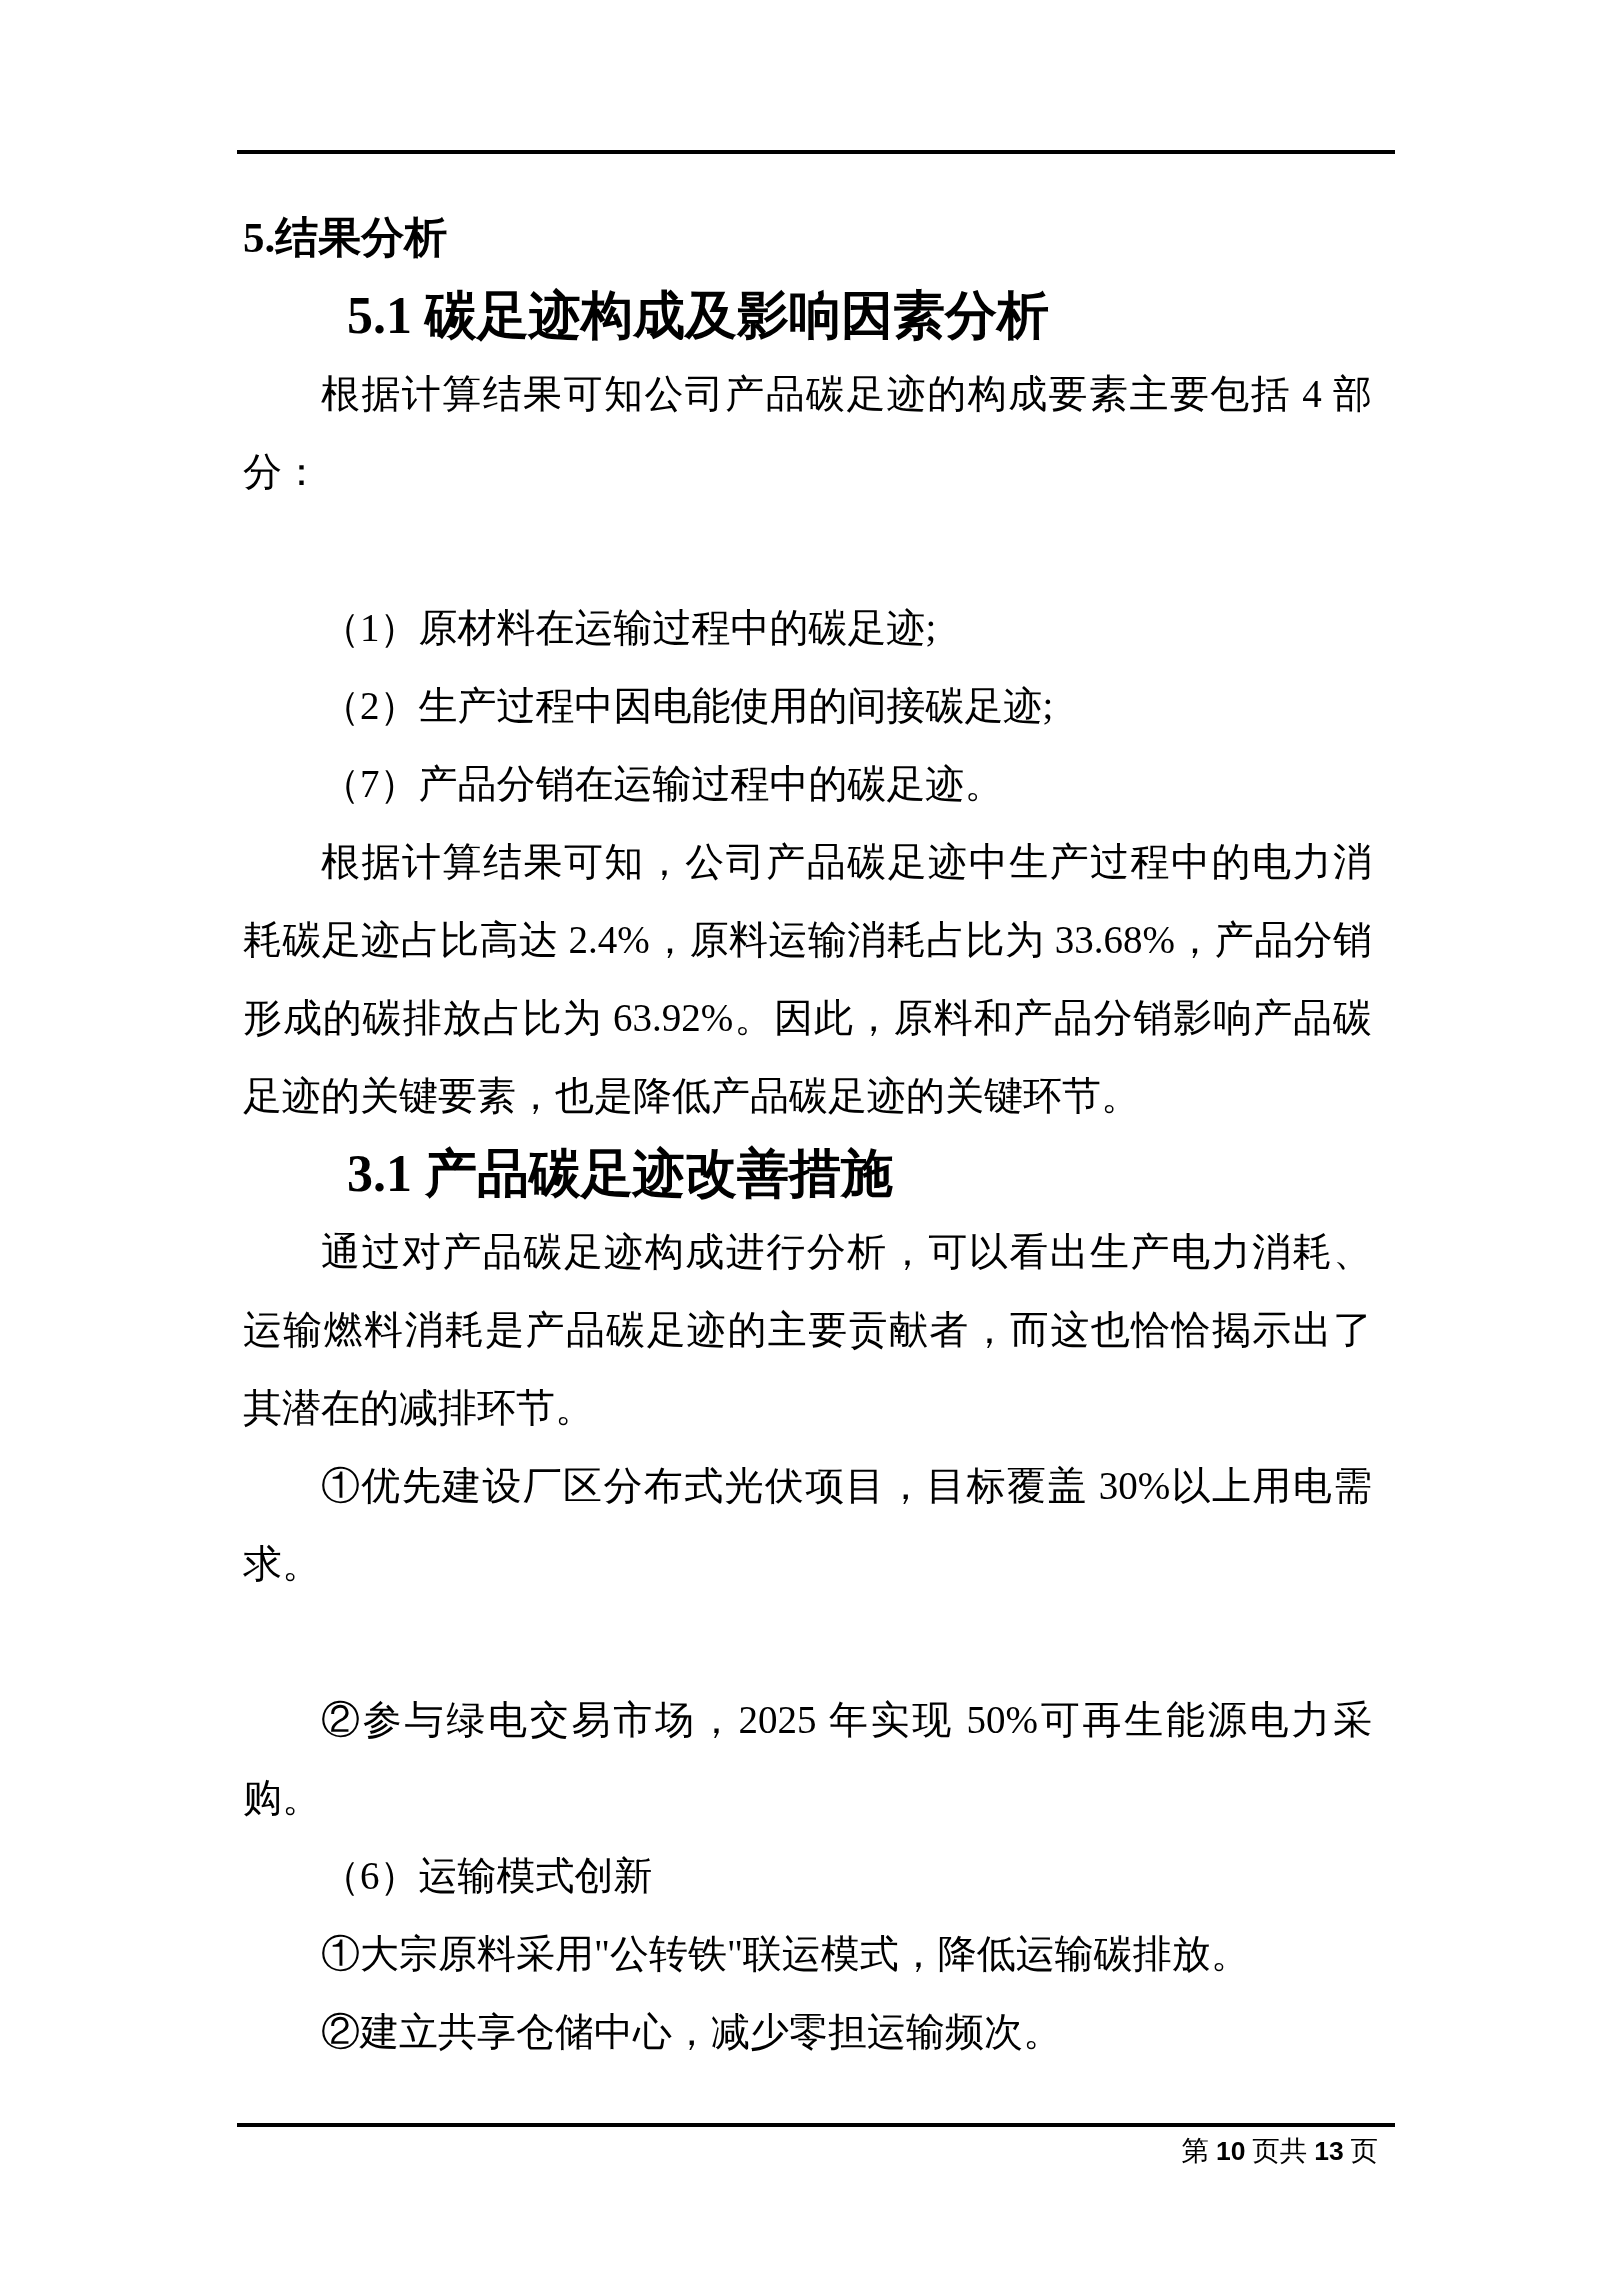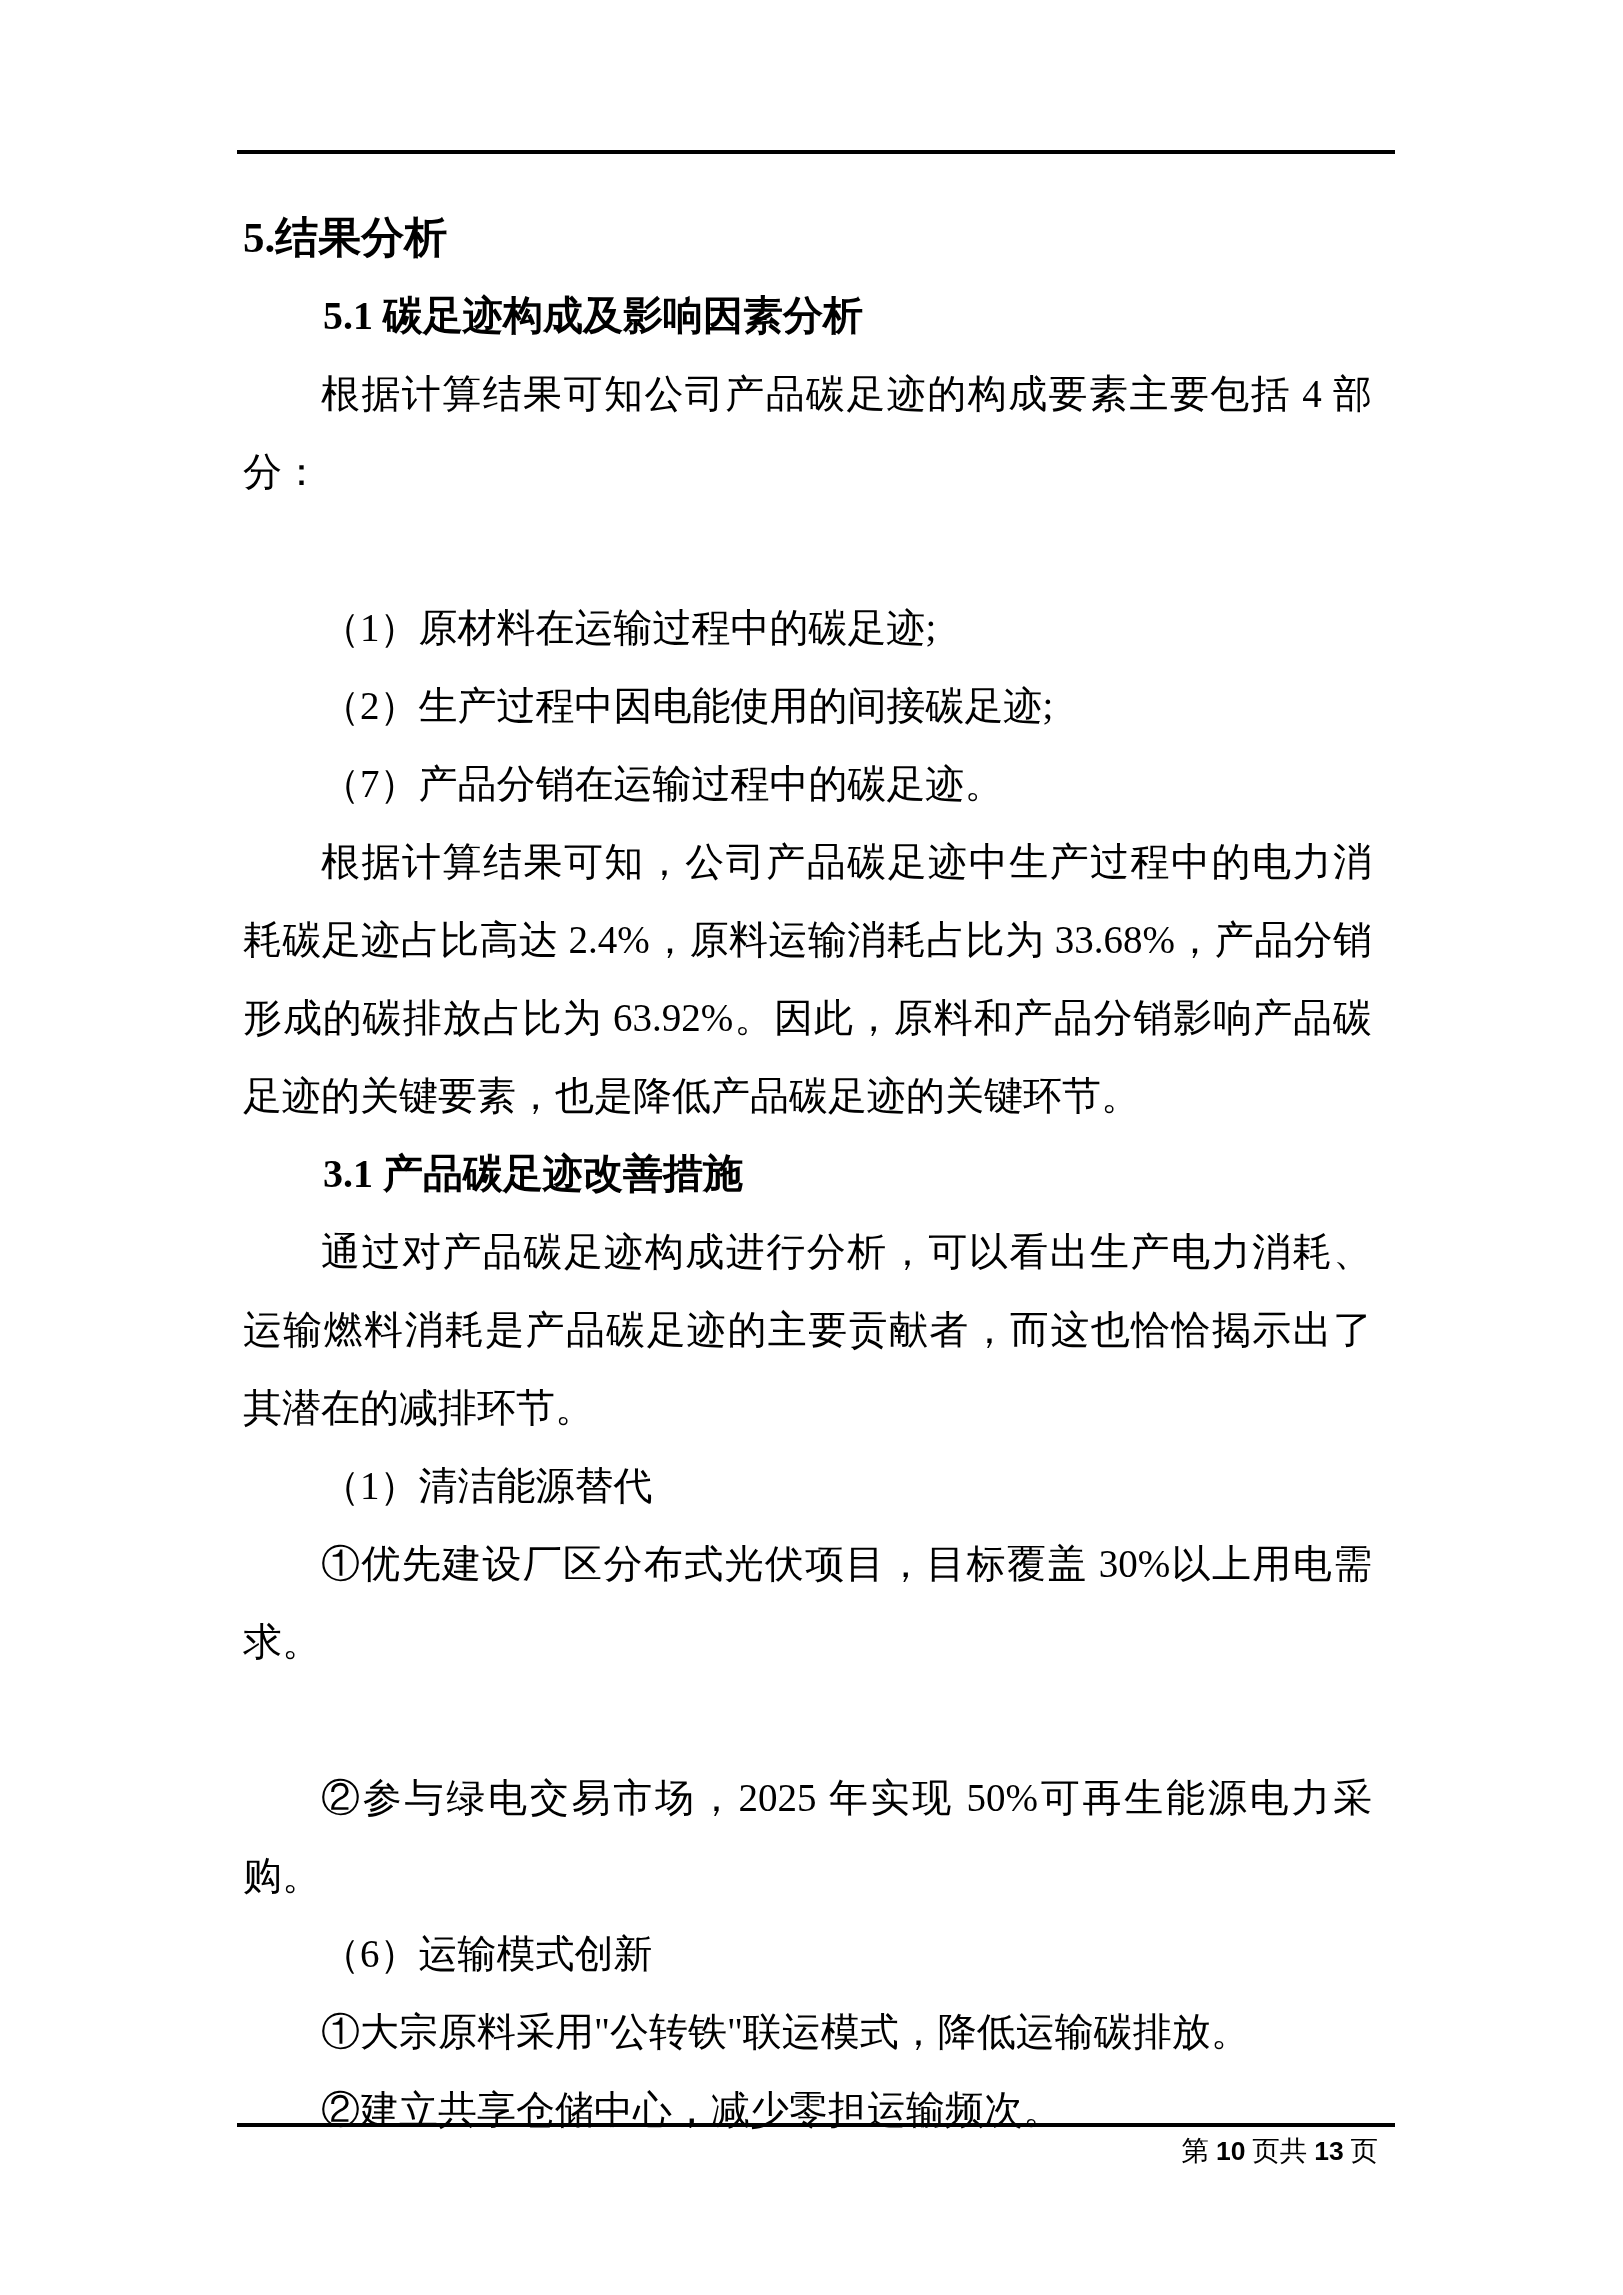--- a/index.html
+++ b/index.html
@@ -39,21 +39,21 @@
     margin: 0;
     padding: 0;
   }
   .h1 {
     font-size: 43px;
     font-weight: bold;
     line-height: 78px;
     text-align: left;
   }
   .h2 {
-    font-size: 40px;
+    font-size: 52px;
     font-weight: bold;
     line-height: 78px;
     text-indent: 2em;
     text-align: left;
   }
   .body-para {
     text-indent: 2em;
   }
   .spacer {
     height: 78px;
@@ -83,21 +83,20 @@
     <h1 class="h1">5.结果分析</h1>
     <h2 class="h2">5.1 碳足迹构成及影响因素分析</h2>
     <p class="body-para">根据计算结果可知公司产品碳足迹的构成要素主要包括 4 部分：</p>
     <div class="spacer"></div>
     <p class="body-para">（1）原材料在运输过程中的碳足迹;</p>
     <p class="body-para">（2）生产过程中因电能使用的间接碳足迹;</p>
     <p class="body-para">（7）产品分销在运输过程中的碳足迹。</p>
     <p class="body-para">根据计算结果可知，公司产品碳足迹中生产过程中的电力消耗碳足迹占比高达 2.4%，原料运输消耗占比为 33.68%，产品分销形成的碳排放占比为 63.92%。因此，原料和产品分销影响产品碳足迹的关键要素，也是降低产品碳足迹的关键环节。</p>
     <h2 class="h2">3.1 产品碳足迹改善措施</h2>
     <p class="body-para">通过对产品碳足迹构成进行分析，可以看出生产电力消耗、运输燃料消耗是产品碳足迹的主要贡献者，而这也恰恰揭示出了其潜在的减排环节。</p>
-    <p class="body-para">（1）清洁能源替代</p>
     <p class="body-para">①优先建设厂区分布式光伏项目，目标覆盖 30%以上用电需求。</p>
     <div class="spacer"></div>
     <p class="body-para">②参与绿电交易市场，2025 年实现 50%可再生能源电力采购。</p>
     <p class="body-para">（6）运输模式创新</p>
     <p class="body-para">①大宗原料采用"公转铁"联运模式，降低运输碳排放。</p>
     <p class="body-para">②建立共享仓储中心，减少零担运输频次。</p>
   </div>
 
   <div class="rule footer-rule"></div>
 

